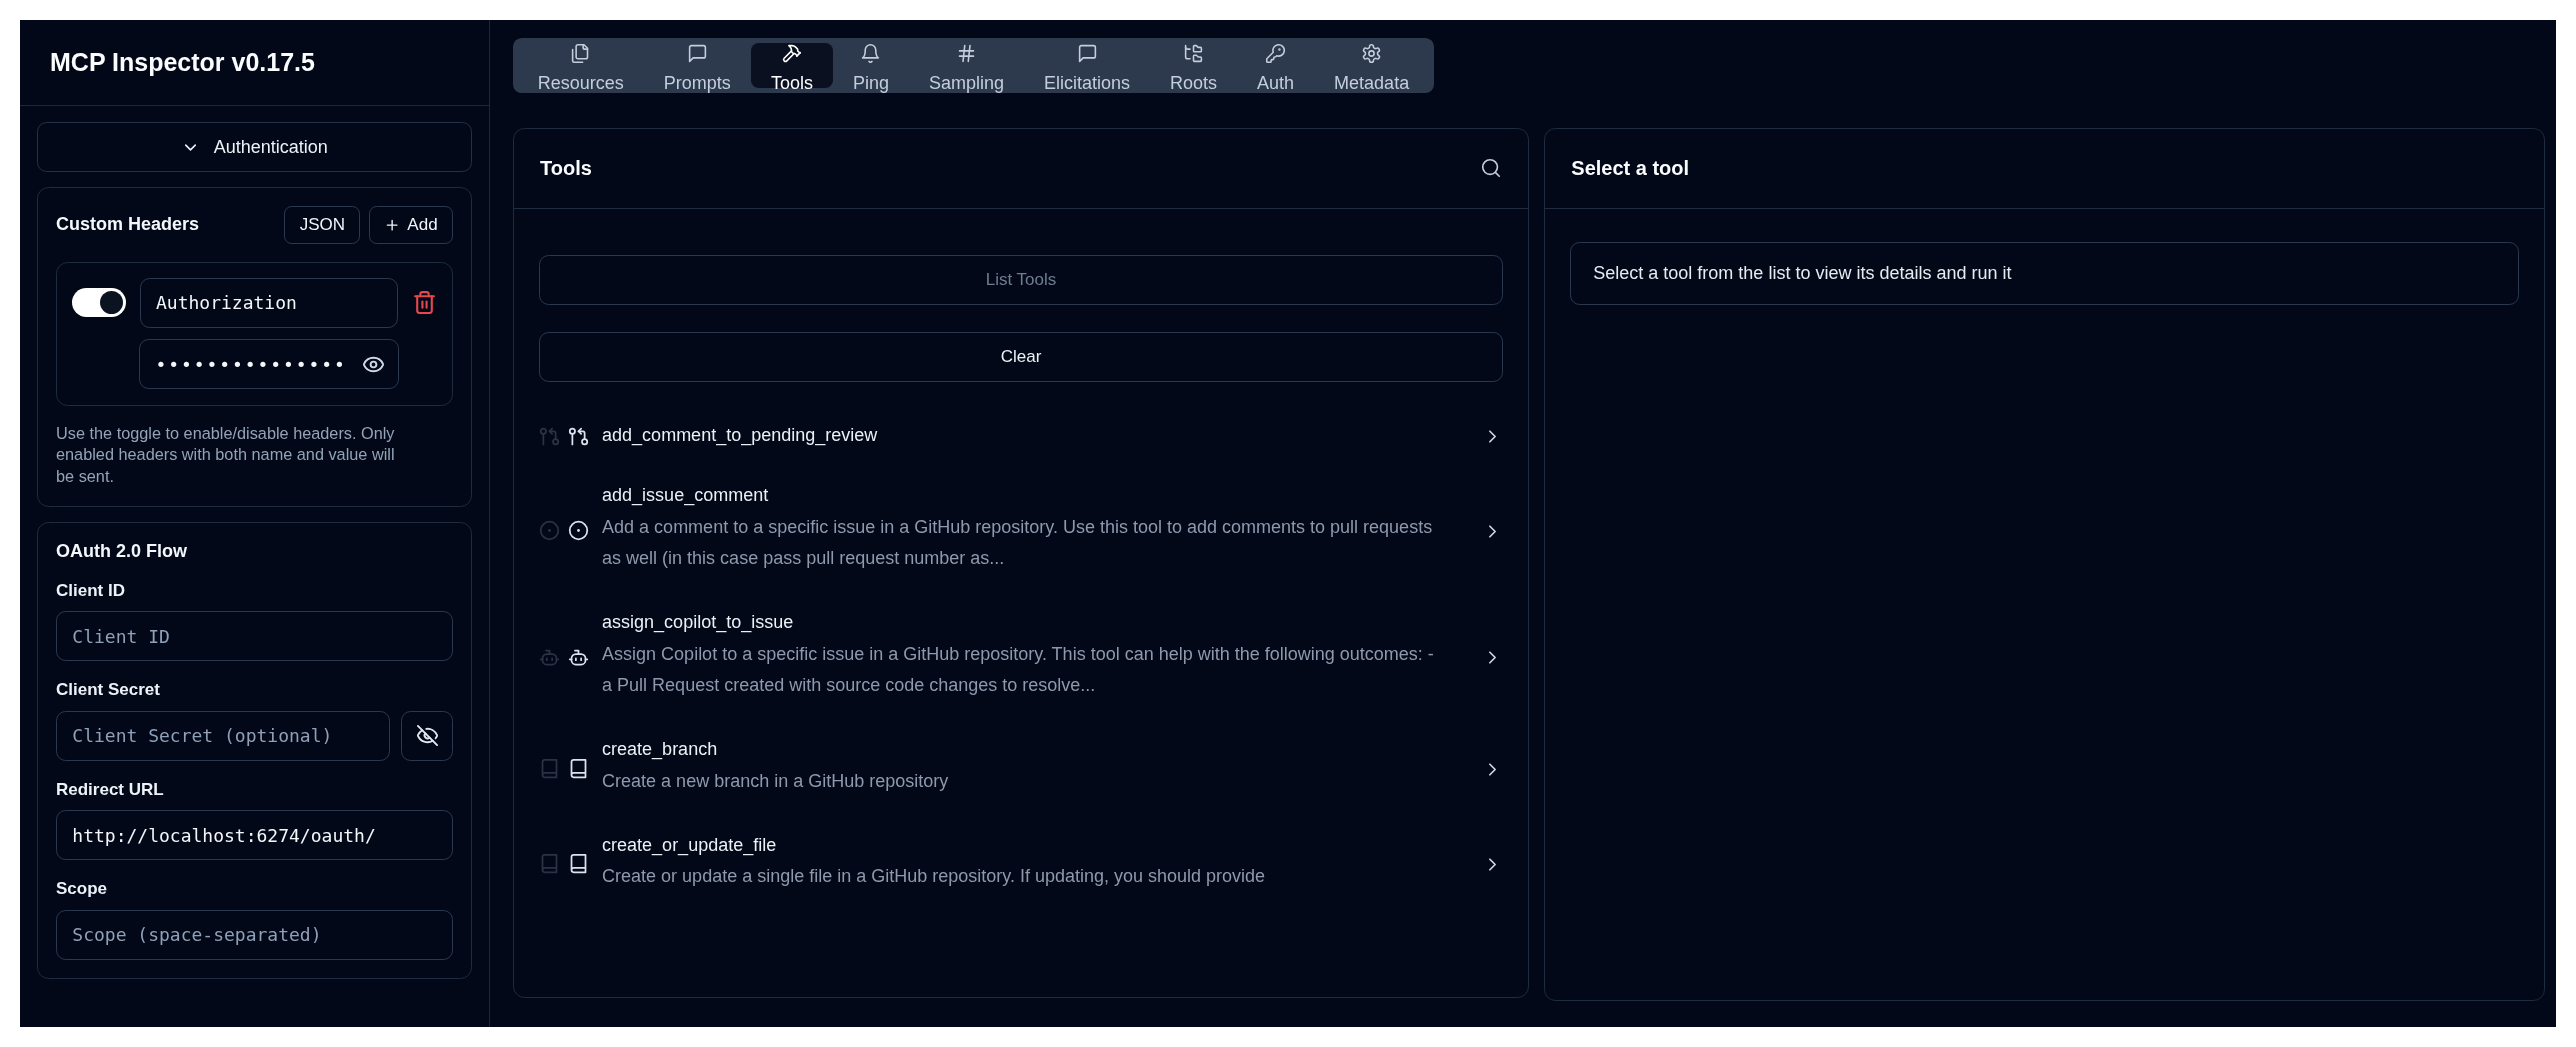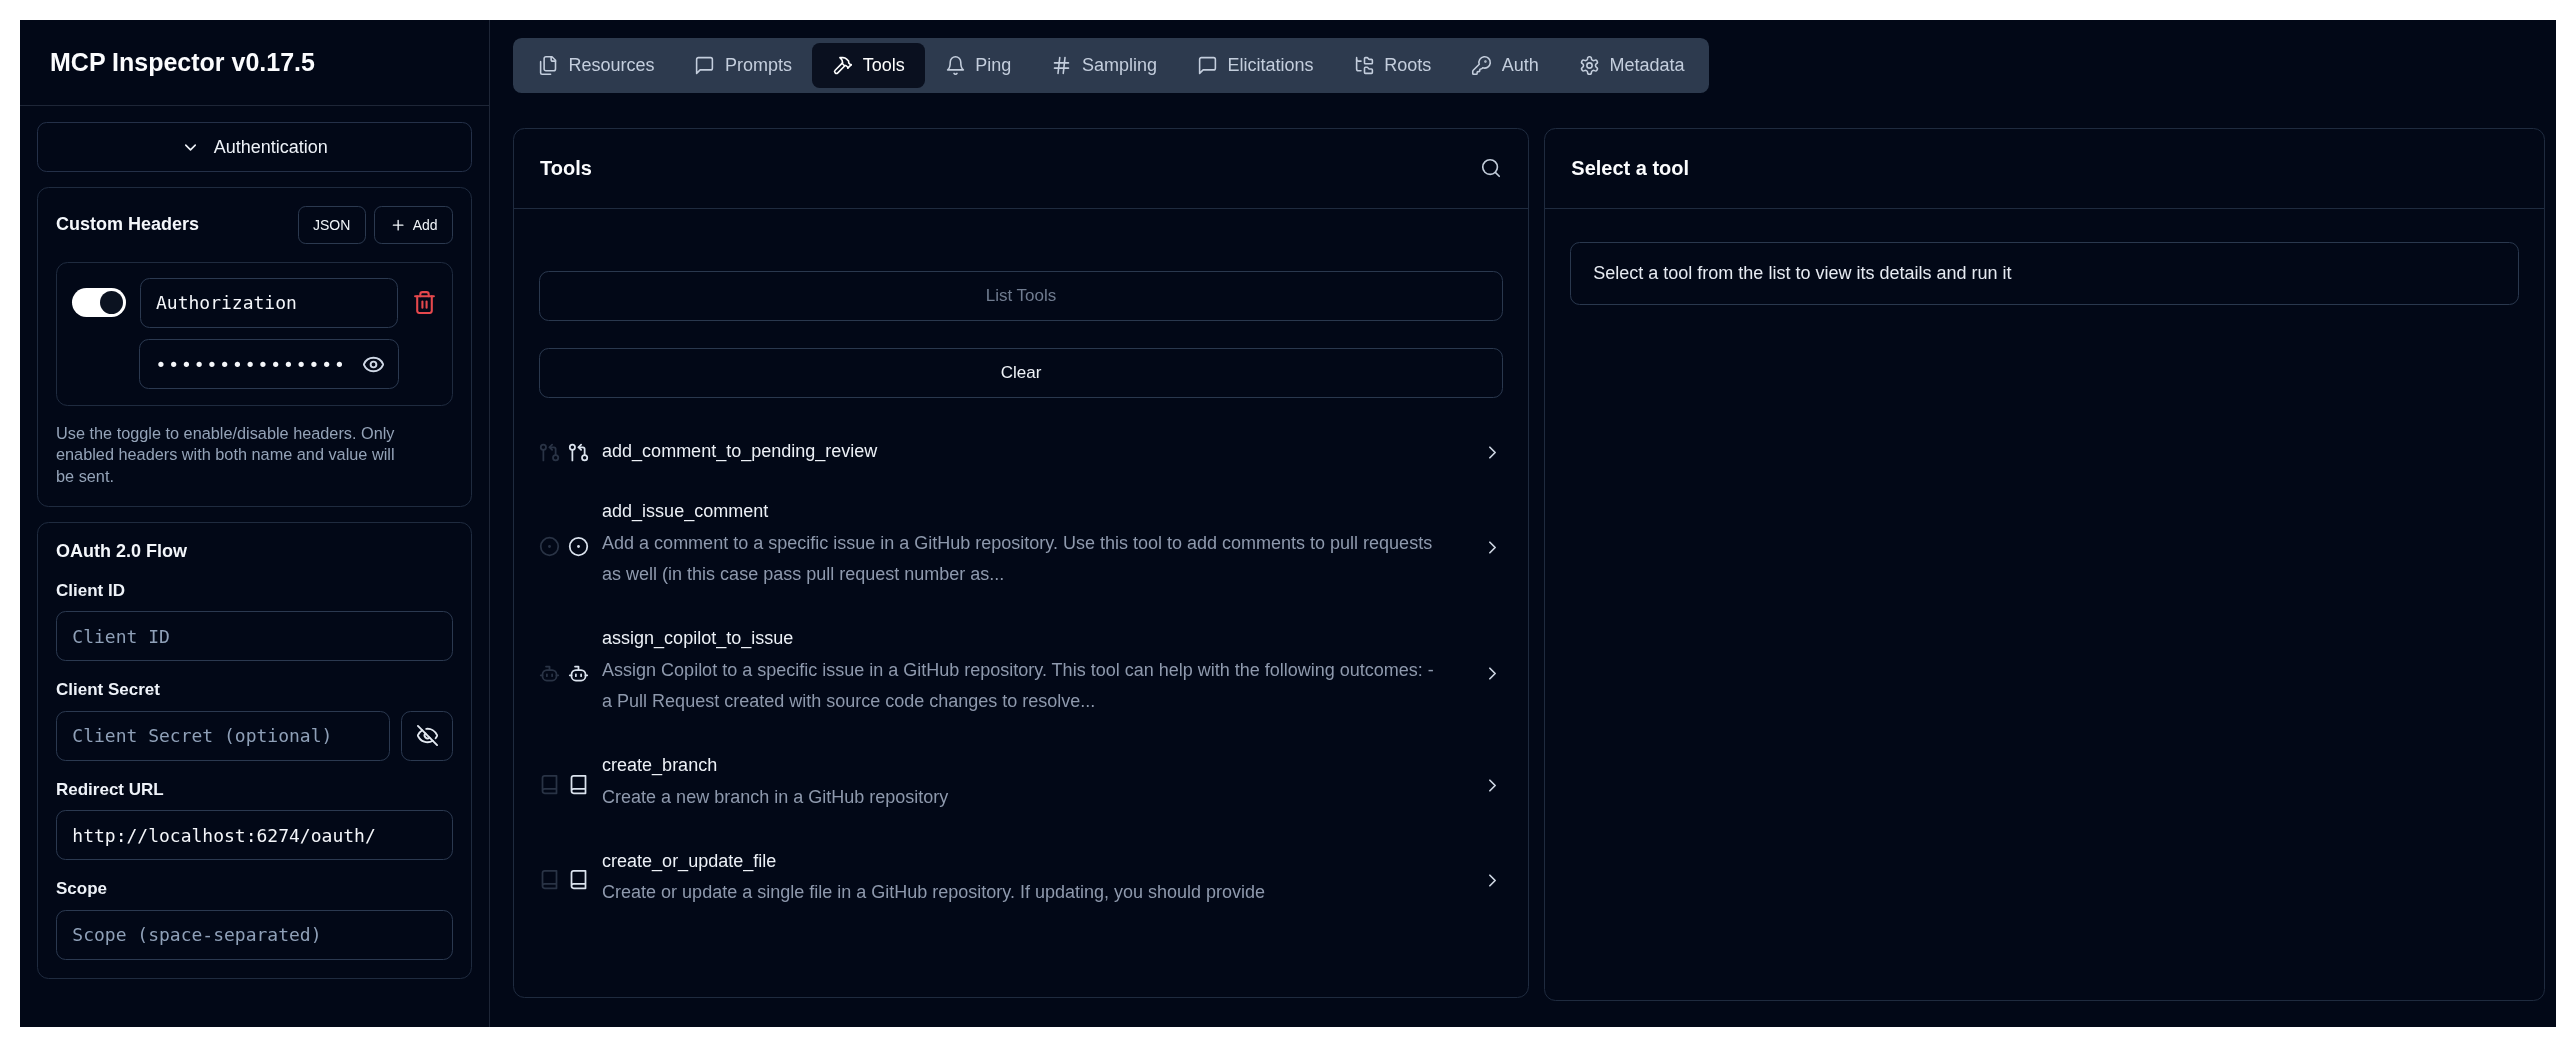--- a/index.html
+++ b/index.html
@@ -14,21 +14,21 @@
                    border-bottom:1px solid #1e2637; font-size:25px; font-weight:700; color:#fbfcfe; }
   .sidebar-body { padding:16.3px 17px; flex:1; overflow:hidden; }
   .collapse-btn { width:100%; height:50px; border:1px solid #243048; border-radius:9.6px; background:transparent;
                   display:flex; align-items:center; justify-content:center; gap:13.4px; color:#eef2f8;
                   font-size:18px; font-weight:500; cursor:pointer; }
   .card { border:1px solid #1f2b3f; border-radius:11.5px; padding:18px 18px; margin-top:15.3px; }
   .card-head { display:flex; align-items:center; justify-content:space-between; }
   .card-title { font-size:18px; font-weight:700; color:#f4f7fb; }
   .head-btns { display:flex; gap:8.6px; }
   .btn-sm { height:38px; padding:0 14.4px; border:1px solid #2b394f; border-radius:7.7px; background:transparent;
-            color:#f1f5f9; font-size:14px; font-weight:500; display:flex; align-items:center; gap:6.7px; cursor:pointer; }
+            color:#f1f5f9; font-size:17px; font-weight:500; display:flex; align-items:center; gap:6.7px; cursor:pointer; }
   .hdr-group { border:1px solid #1f2b3f; border-radius:11.5px; padding:15.3px; margin-top:18px; }
   .hdr-row1 { display:flex; align-items:center; gap:13.4px; }
   .toggle { width:54px; height:29px; border-radius:14.4px; background:#ffffff; position:relative; flex:0 0 54px; cursor:pointer; }
   .toggle .knob { position:absolute; right:2.9px; top:2.9px; width:23px; height:23px; border-radius:50%; background:#0b1220; }
   .tin { height:50px; border:1px solid #2b3950; border-radius:9.6px; background:transparent; color:#f4f6fa;
          font-family:"DejaVu Sans Mono","Liberation Mono",monospace; font-size:18px; padding:0 15.3px; width:100%; outline:none; }
   .tin::placeholder { color:#8fa0b8; }
   .hdr-row1 .tin { flex:1; }
   .trash-btn { background:none; border:none; color:#e5484d; cursor:pointer; display:flex; align-items:center; }
   .hdr-row2 { margin-top:11.5px; margin-left:67px; margin-right:38px; position:relative; }
@@ -39,34 +39,34 @@
   .field-input { margin-top:10.5px; }
   .secret-row { display:flex; gap:11.5px; margin-top:10.5px; }
   .secret-row .tin { flex:1; }
   .sq-btn { width:52px; height:50px; flex:0 0 52px; border:1px solid #2b3950; border-radius:9.6px; background:transparent;
             color:#e2e8f0; display:flex; align-items:center; justify-content:center; cursor:pointer; }
 
   
   .main { flex:1; padding:18px 11.5px 0 23px; display:flex; flex-direction:column; }
   .tabs { display:inline-flex; align-self:flex-start; background:#2d3a4e; border-radius:8.6px; padding:4.8px; }
   .tab { display:flex; align-items:center; gap:9.6px; height:45px; padding:0 20px; border-radius:7.7px;
-         color:#c4cedd; font-size:18px; font-weight:500; cursor:pointer; background:transparent; border:none; }
+         color:#c4cedd; font-size:18px; font-weight:500; cursor:pointer; background:transparent; border:none;flex-direction:column; }
   .tab.active { background:#0a101f; color:#ffffff; }
   .tab svg { flex:0 0 auto; }
 
   .panels { display:flex; gap:15.3px; margin-top:35px; }
   .panel { border:1px solid #1f2b3f; border-radius:11.5px; overflow:hidden; }
   .panel-tools { width:1016px; height:870px; }
   .panel-detail { flex:1; height:873px; }
   .panel-head { height:80px; display:flex; align-items:center; justify-content:space-between;
                 padding:0 26px; border-bottom:1px solid #1f2b3f; }
   .panel-title { font-size:20px; font-weight:700; color:#fbfcfe; }
   .panel-body { padding:46px 25px 19px 25px; }
   .btn-block { width:100%; height:50px; border:1px solid #2a384e; border-radius:9.6px; background:transparent;
-               display:flex; align-items:center; justify-content:center; font-size:17px; cursor:pointer;margin-top:16px; }
+               display:flex; align-items:center; justify-content:center; font-size:17px; cursor:pointer; }
   .btn-muted { color:#707c90; }
   .btn-clear { color:#eef2f7; margin-top:27px; }
   .tool-list { margin-top:42px; display:flex; flex-direction:column; gap:38px; }
   .tool-row { display:flex; align-items:center; cursor:pointer; }
   .tool-icons { display:flex; align-items:center; gap:7.7px; margin-right:13.4px; margin-top:1px; }
   .ghost { color:#64748b; opacity:.4; }
   .lit { color:#dbe3ee; }
   .tool-text { flex:1; min-width:0; }
   .tool-name { font-size:18px; color:#edf1f7; font-weight:500; }
   .tool-desc { margin-top:5.7px; font-size:18px; line-height:31px; color:#8e99ad; max-width:843px;

